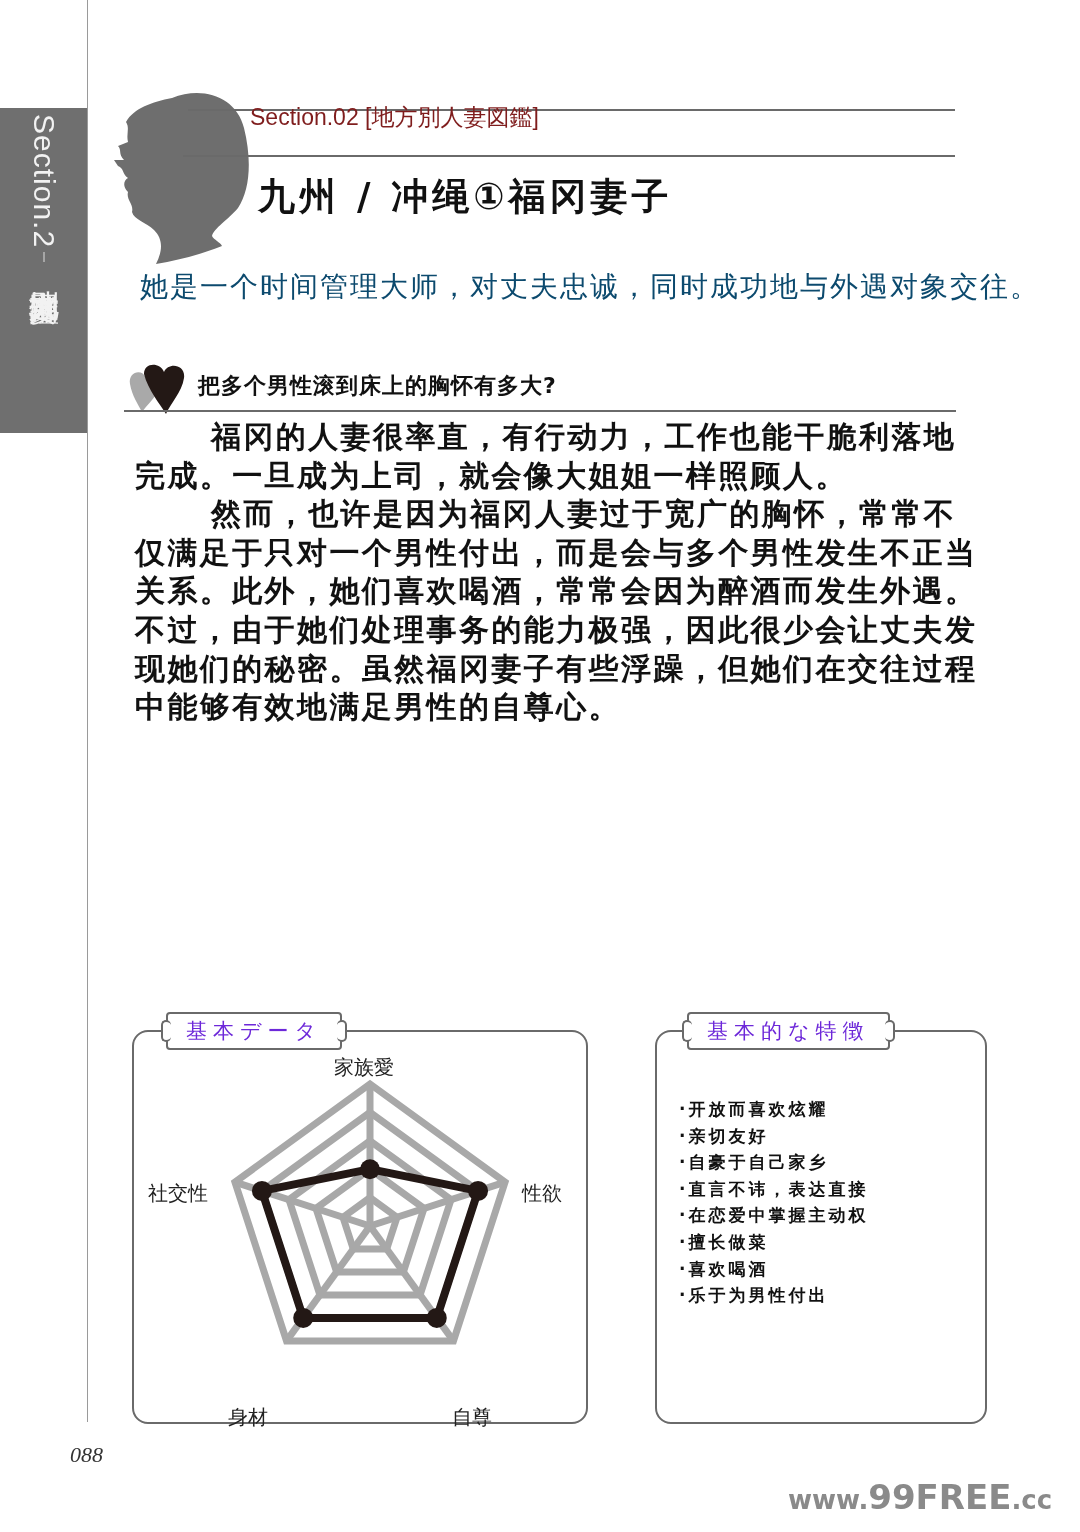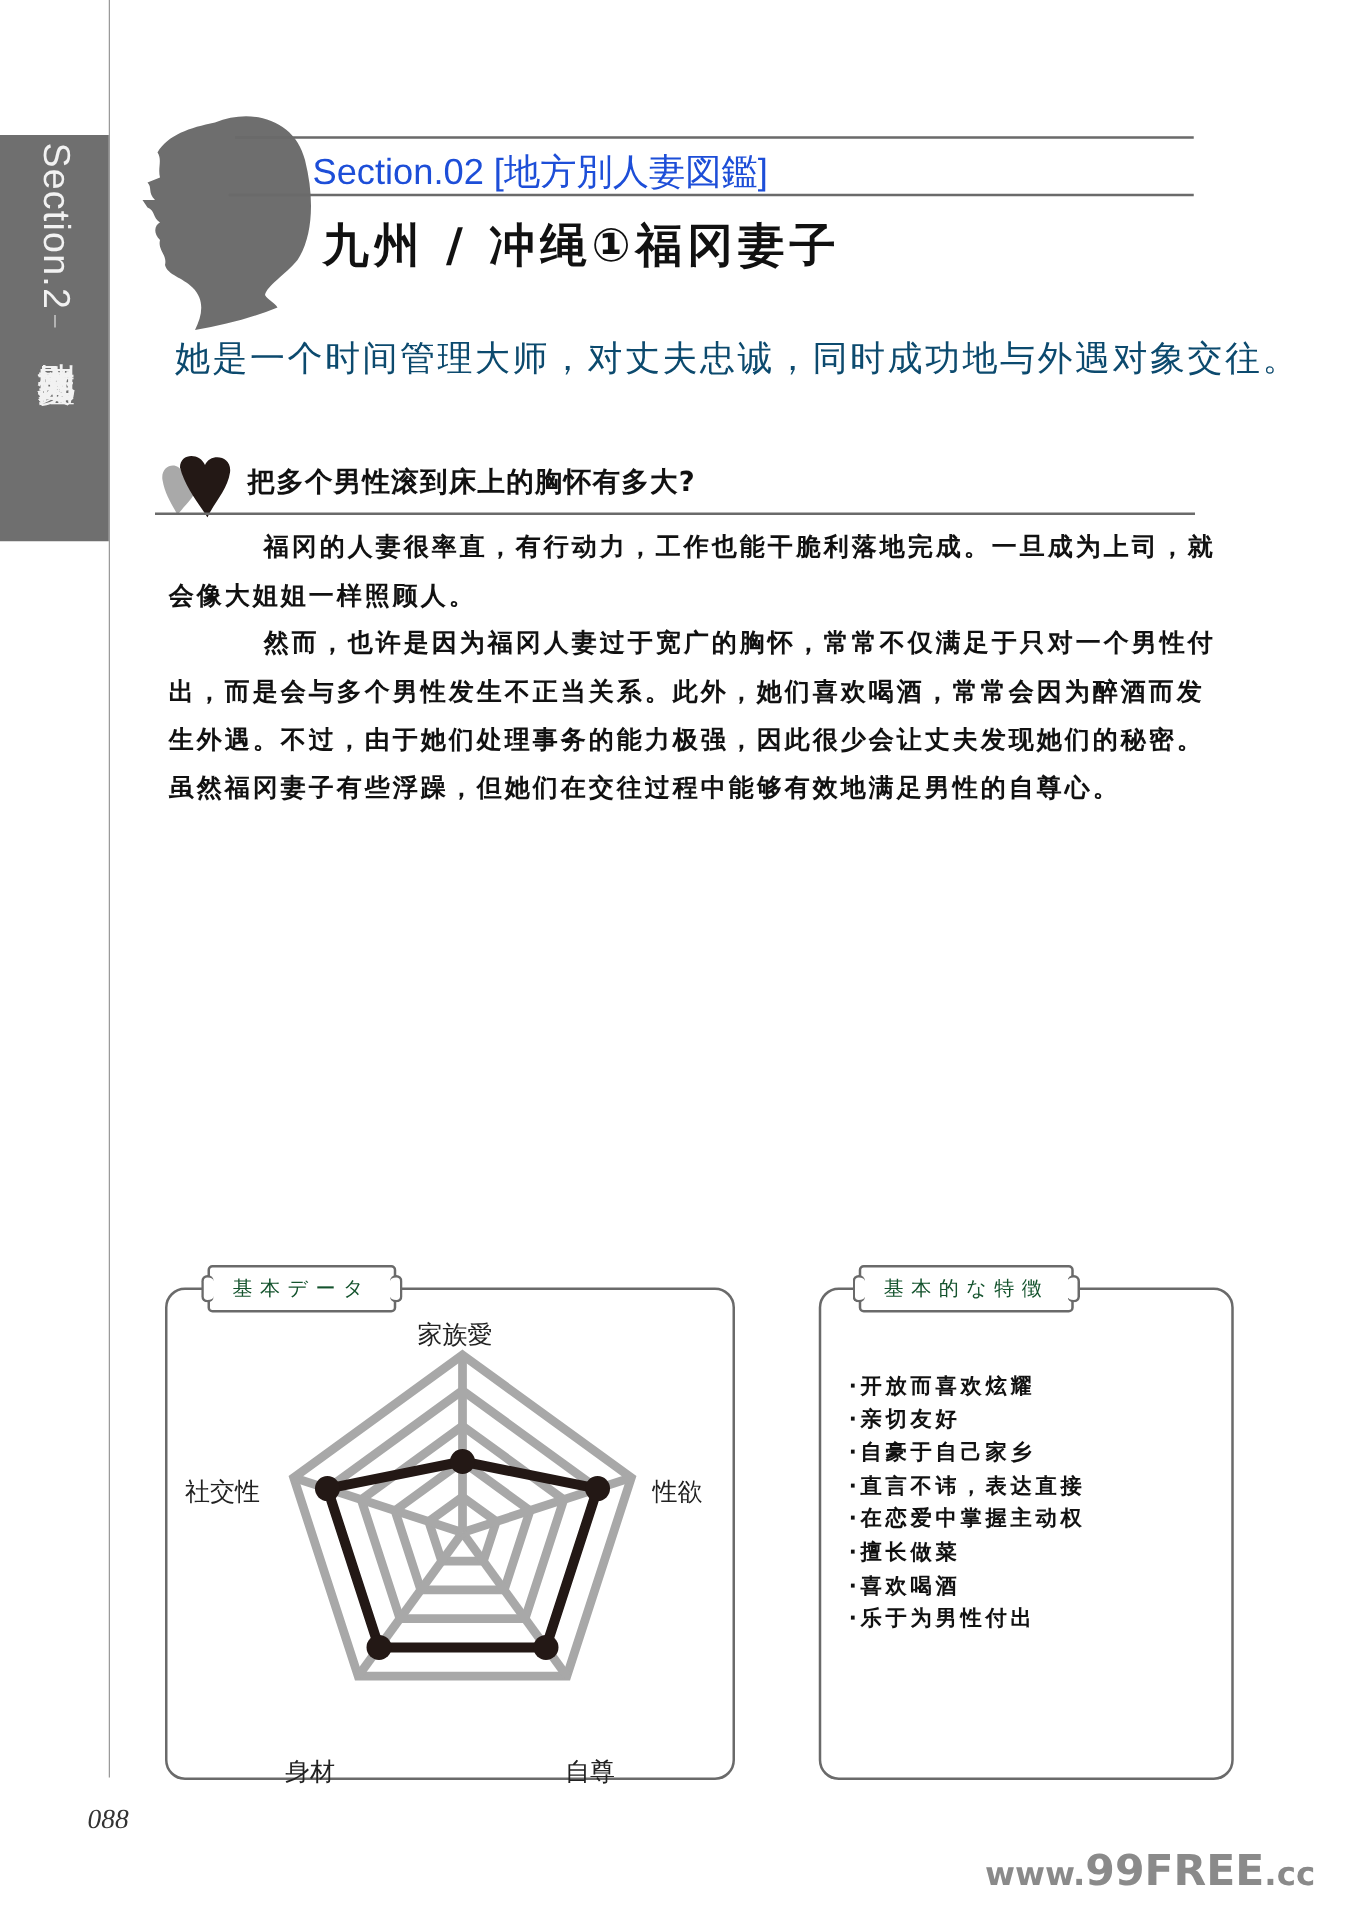--- a/index.html
+++ b/index.html
@@ -5,33 +5,33 @@
   html, body { margin:0; padding:0; }
   body { width:1080px; height:1532px; background:#ffffff; position:relative; overflow:hidden;
          font-family:"DejaVu Sans", sans-serif; color:#111; }
   .margin-line { position:absolute; left:87px; top:0; width:1px; height:1422px; background:#9a9a9a; }
   .side-tab { position:absolute; left:0; top:108px; width:87px; height:325px; background:#6f6f6f; }
   .side-tab .vtext { position:absolute; left:50%; top:6px; transform:translateX(-50%);
                      writing-mode:vertical-rl; color:#f2f2f2; font-size:30px; letter-spacing:1px; white-space:nowrap; }
   .side-tab .sec { font-family:"Liberation Sans", sans-serif; font-weight:300; }
   .silhouette { position:absolute; left:110px; top:88px; width:150px; height:178px; }
   .rule { position:absolute; height:2px; background:#6a6a6a; }
-  .section-label { position:absolute; left:250px; top:118px; font-family:"Liberation Sans", sans-serif;
-                   font-size:29px; color:#1d4ed8; }
+  .section-label { position:absolute; left:250px; top:102px; font-family:"Liberation Sans", sans-serif;
+                   font-size:23px; color:#7f1d1d; }
   .title { position:absolute; left:258px; top:172px; font-size:37px; font-weight:bold; letter-spacing:4px; color:#111; }
   .lead { position:absolute; left:140px; top:268px; font-size:28px; font-weight:normal; letter-spacing:2px; color:#0c4a6e; }
   .heart-icon { position:absolute; left:126px; top:364px; width:62px; height:50px; }
   .subhead { position:absolute; left:198px; top:371px; font-size:22px; font-weight:bold; letter-spacing:1px; color:#111; }
-  .body-text { position:absolute; left:135px; top:418px; width:850px; font-size:20px; font-weight:bold;
+  .body-text { position:absolute; left:135px; top:418px; width:850px; font-size:30px; font-weight:bold;
                line-height:38.6px; color:#111; letter-spacing:2.4px; }
   .body-text p { margin:0; text-indent:76px; }
   .panel { position:absolute; border:2px solid #6a6a6a; border-radius:16px; background:#fff; }
   .panel-tag { position:absolute; top:-20px; height:34px; padding:0 18px; background:#fff;
-               border:2px solid #6a6a6a; border-radius:4px; font-size:16px; letter-spacing:6px;
-               display:flex; align-items:center; color:#14532d; }
+               border:2px solid #6a6a6a; border-radius:4px; font-size:21px; letter-spacing:6px;
+               display:flex; align-items:center; color:#6d28d9; }
   .panel-tag:before, .panel-tag:after { content:""; position:absolute; top:6px; width:8px; height:18px;
                border:2px solid #6a6a6a; background:#fff; border-radius:6px; }
   .panel-tag:before { left:-7px; border-right:none; }
   .panel-tag:after { right:-7px; border-left:none; }
   .radar-svg { position:absolute; left:0; top:0; }
   .axis-label { position:absolute; font-size:20px; color:#222; }
   .axis-label.bold { font-weight:normal;margin-top:32px; }
   .trait-list { position:absolute; left:22px; top:64px; margin:0; padding:0; list-style:none; }
   .trait-list li { font-size:17px; font-weight:bold; letter-spacing:3px; line-height:26.6px; color:#111; }
   .page-num { position:absolute; left:70px; top:1442px; font-family:"Liberation Serif", serif; font-size:22px; color:#333;font-style:italic; }

